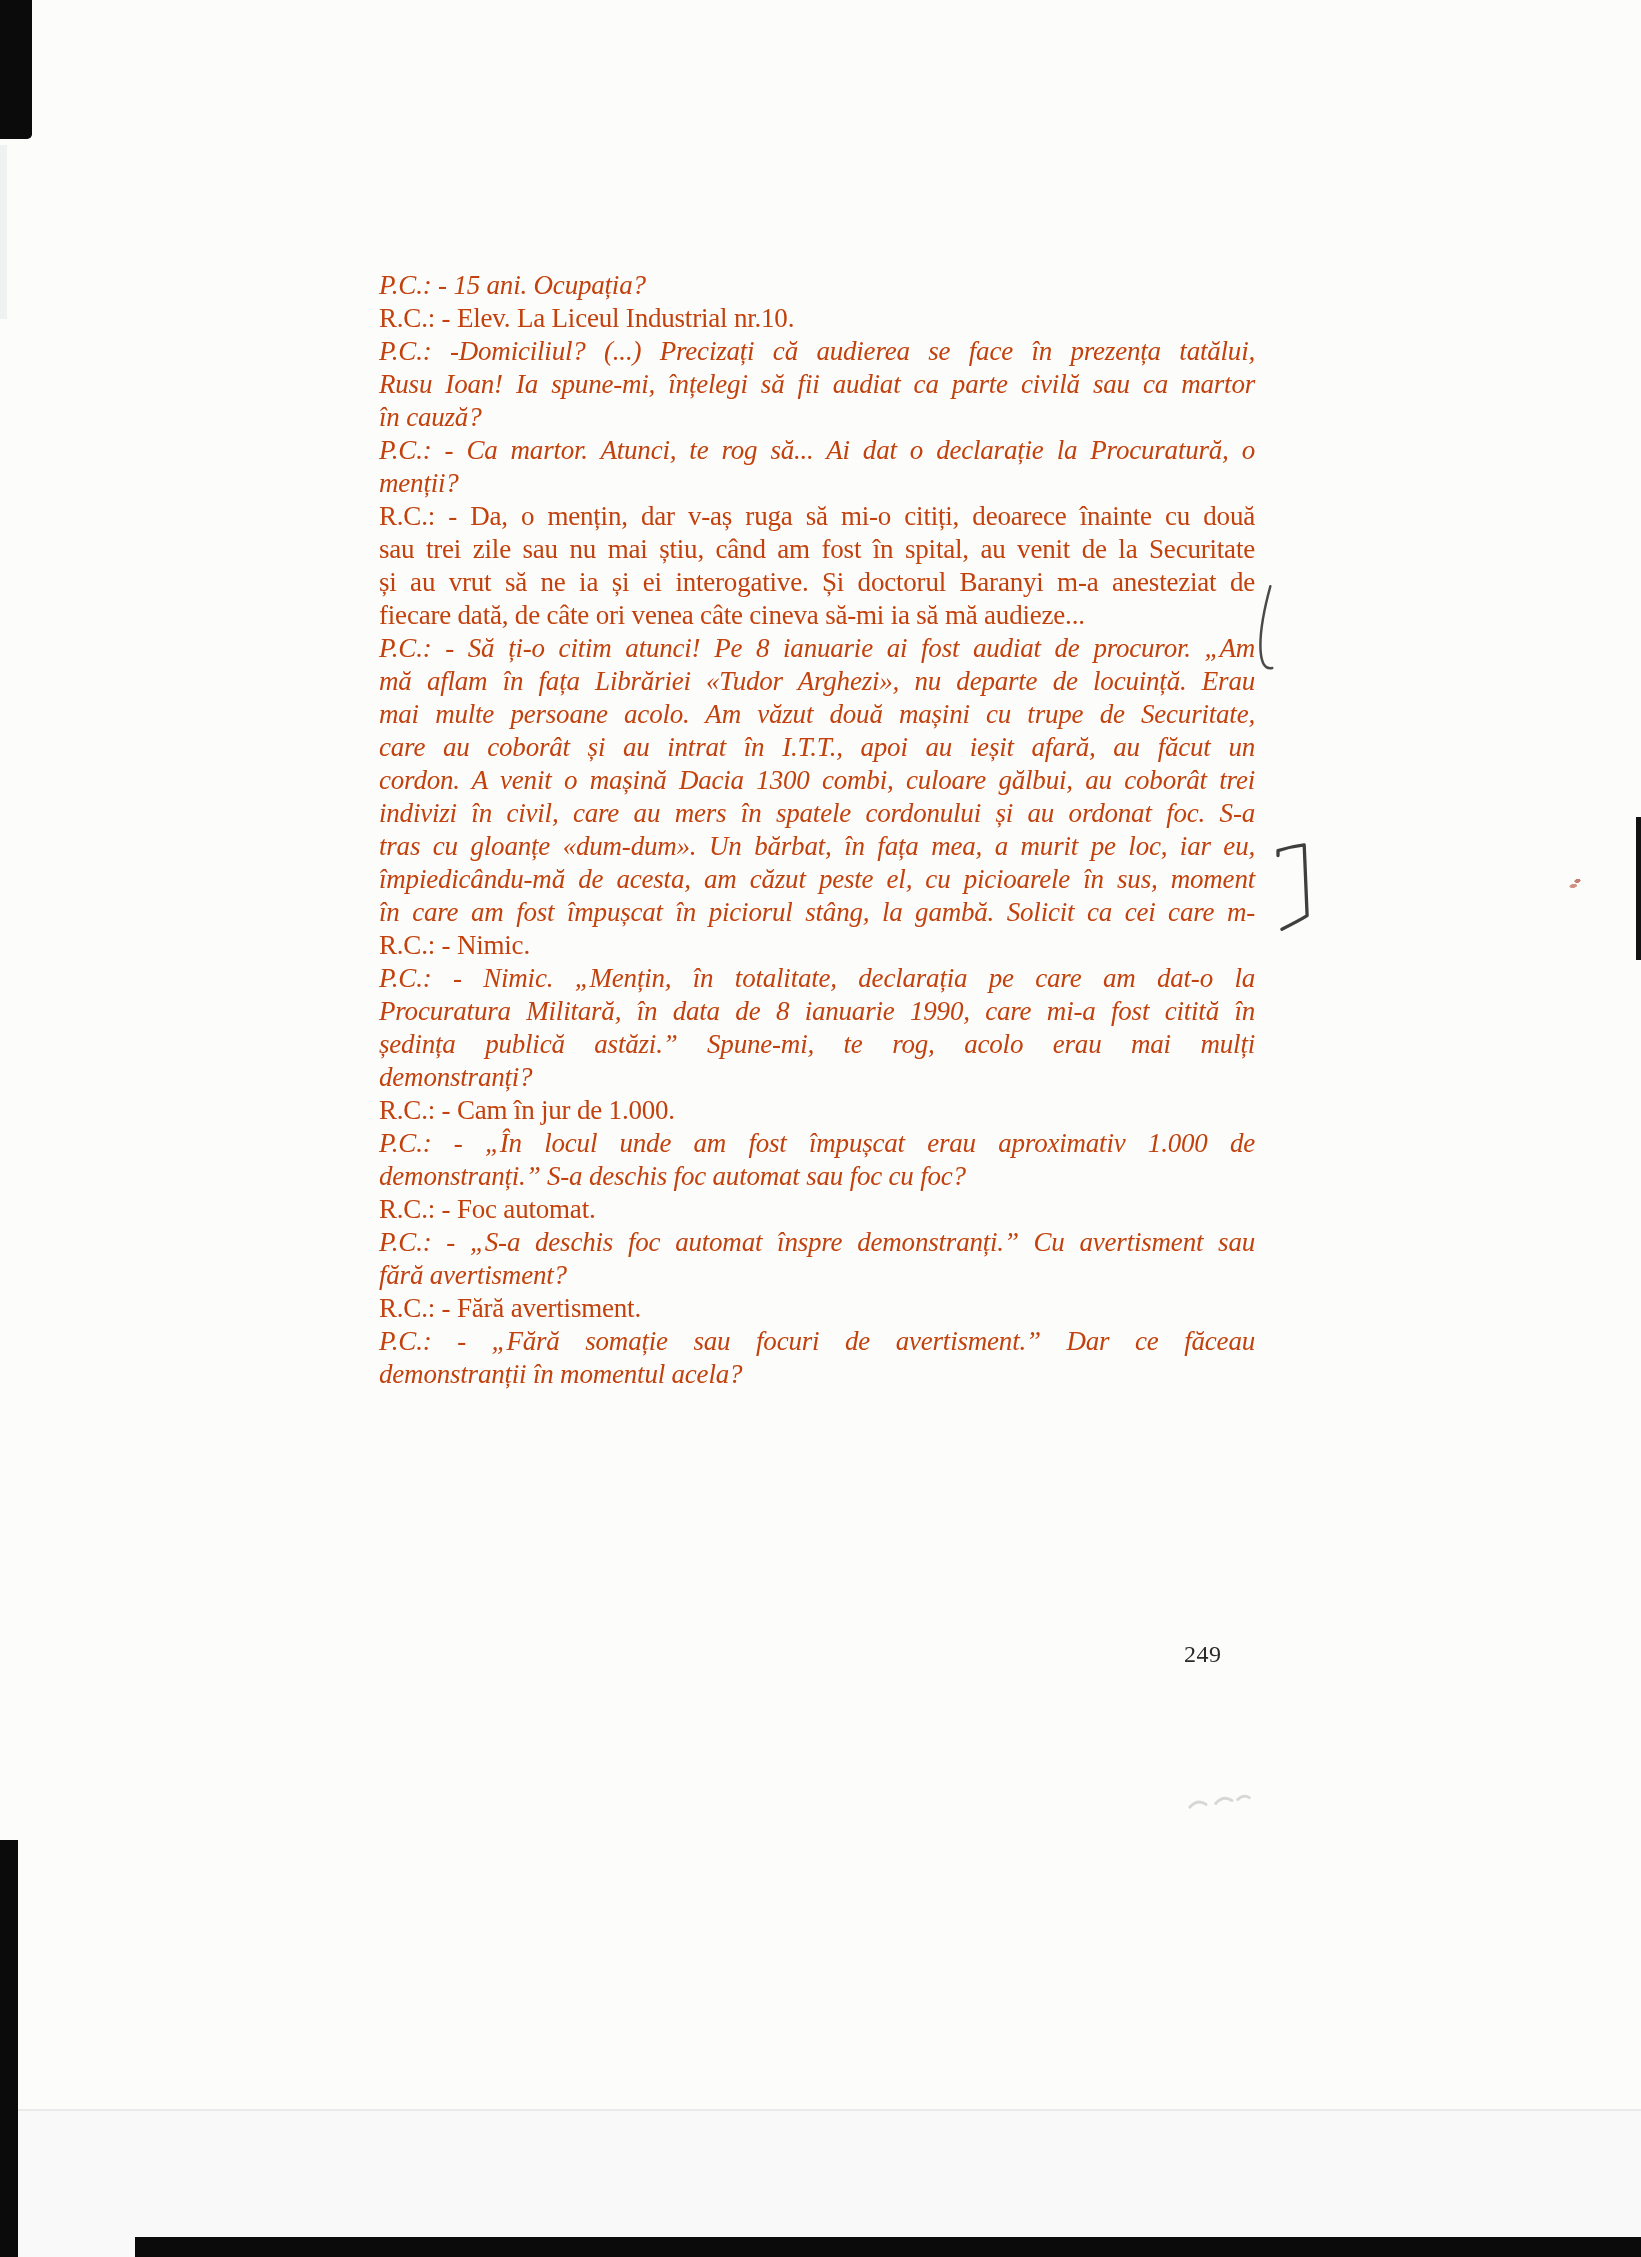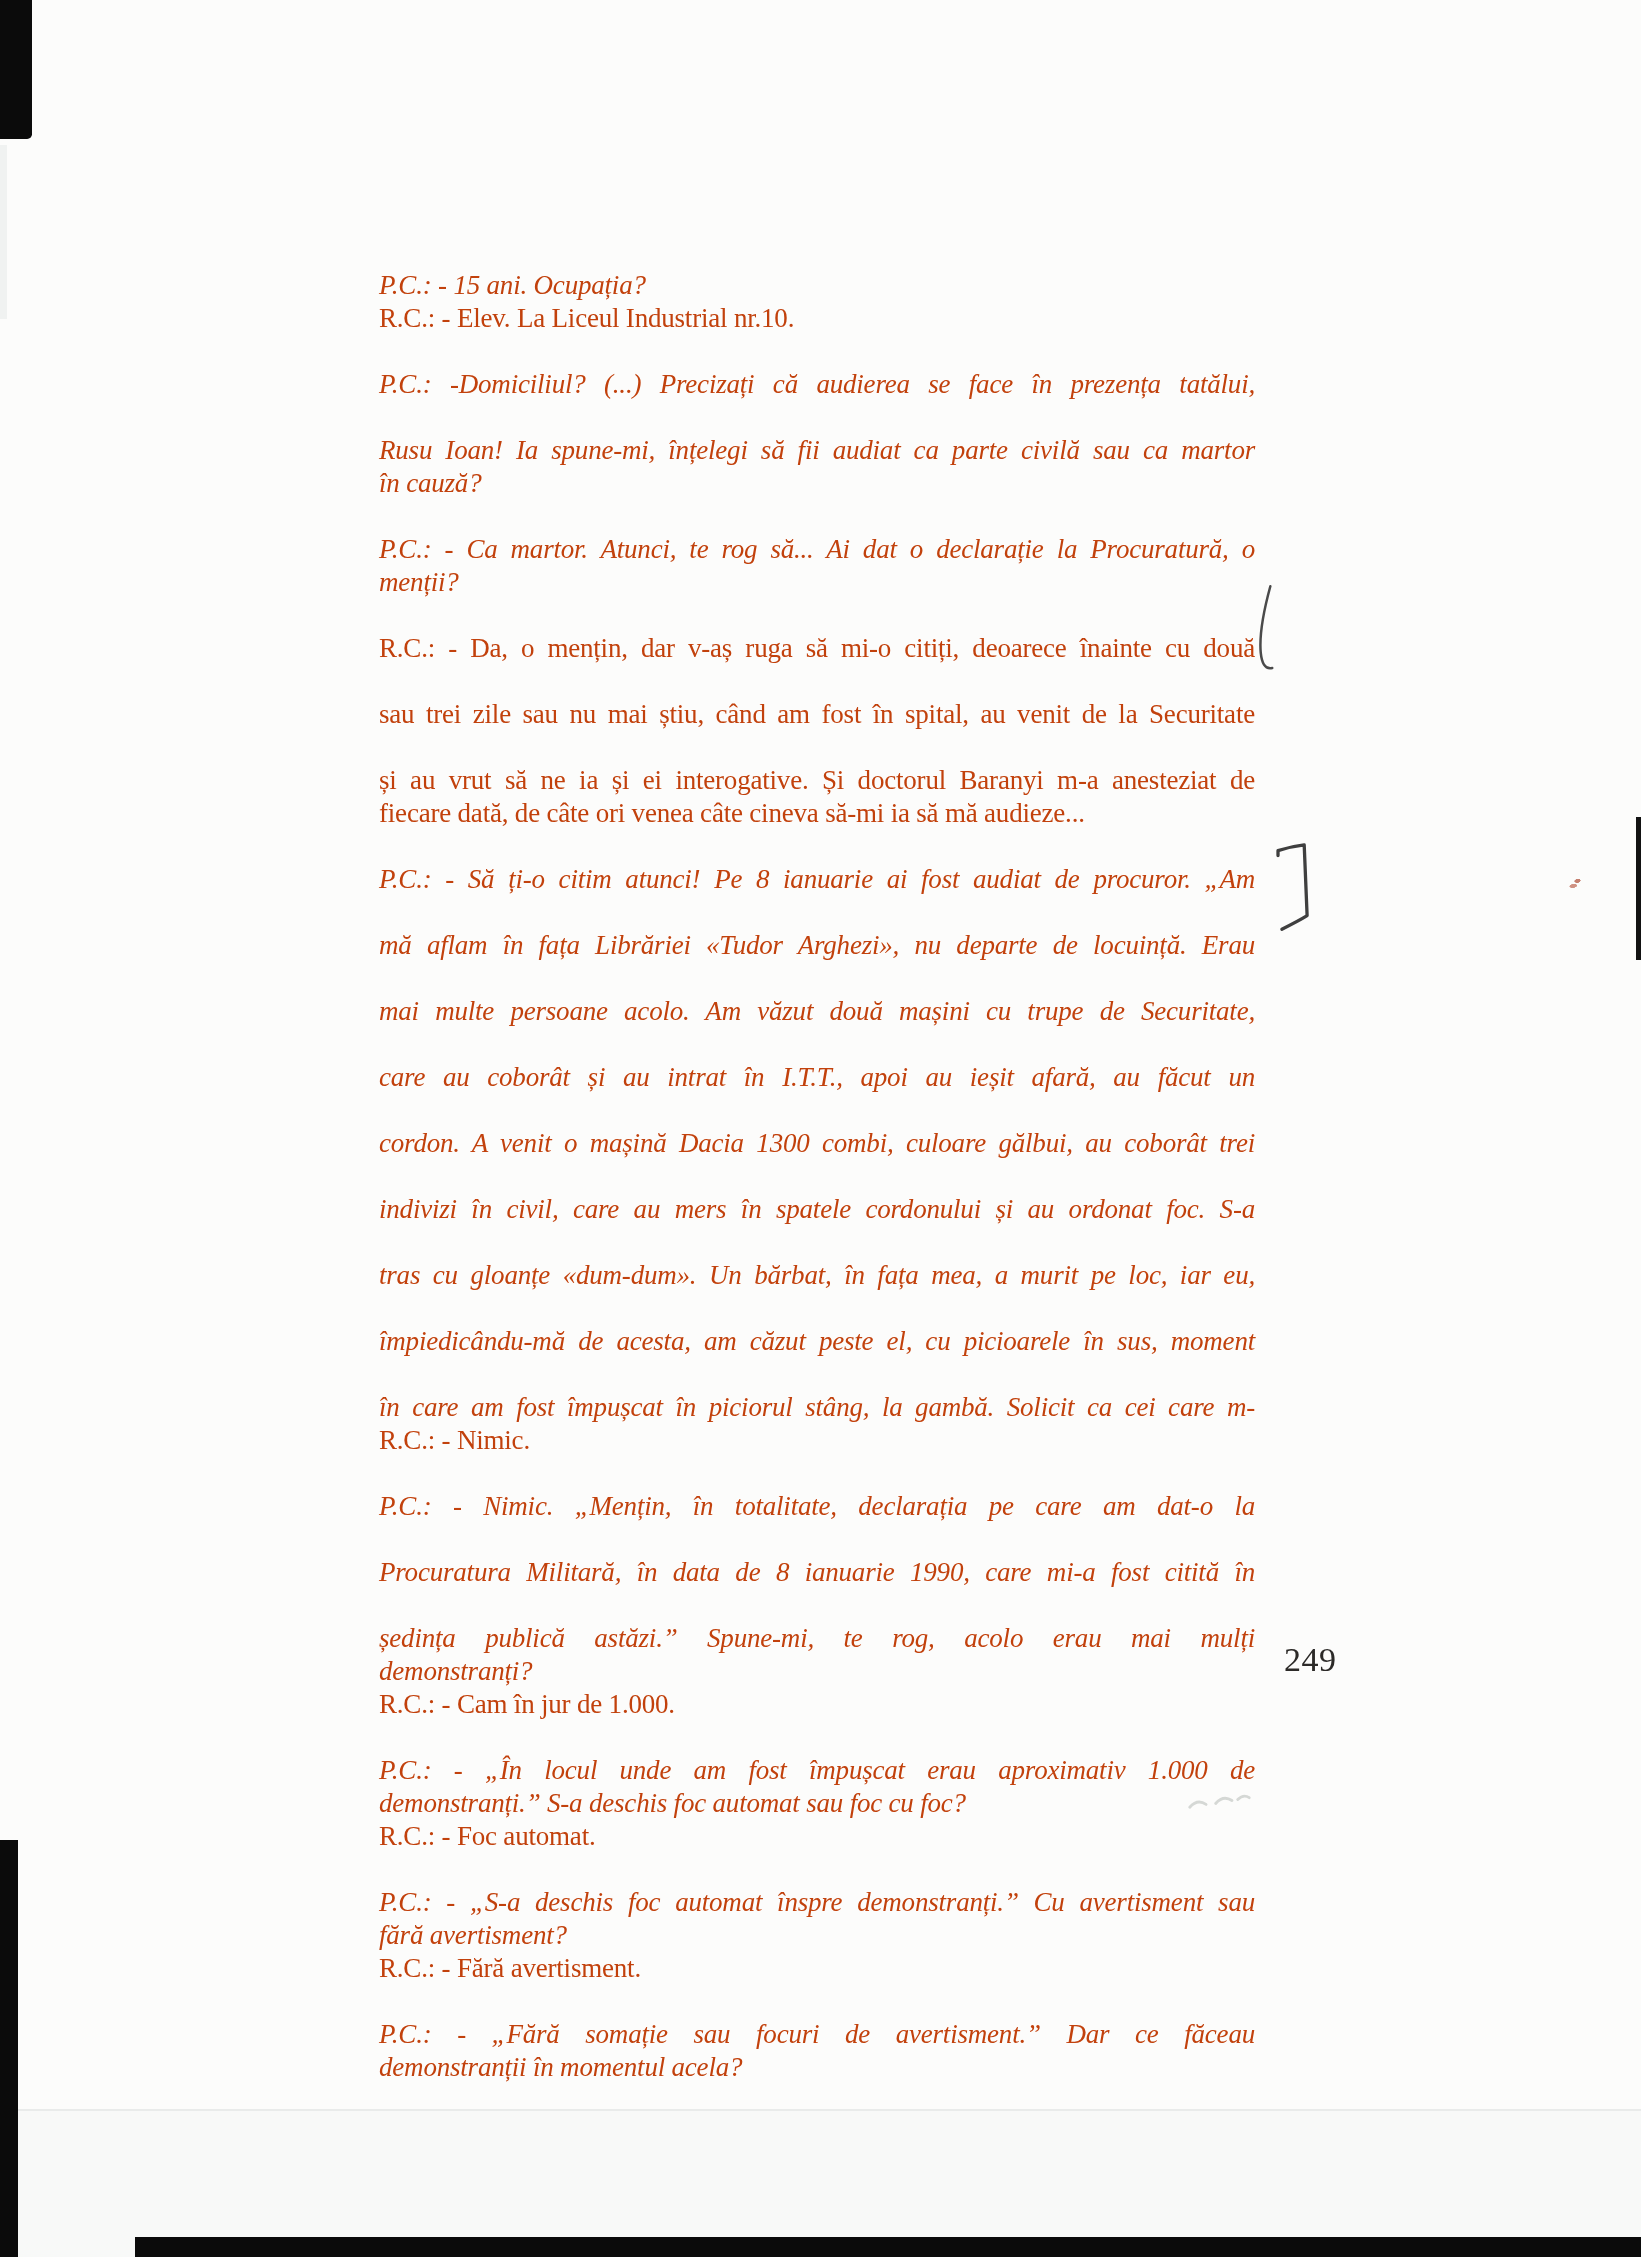--- a/index.html
+++ b/index.html
@@ -10,25 +10,25 @@
     font-family:"Liberation Serif", serif;
     overflow:hidden;
   }
   .page{position:absolute;inset:0;}
   
   .text-block{
     position:absolute;left:379px;top:269px;width:876px;
     color:#c2410c;font-size:27px;line-height:33px;letter-spacing:-0.2px;
   }
   .line{height:33px;white-space:nowrap;text-align:left;}
-  .line.just{white-space:normal;text-align:justify;text-align-last:justify;margin-top:33px;}
+  .line.just{white-space:normal;text-align:justify;text-align-last:justify;}
   .line.it{font-style:italic;}
   .page-number{
-    position:absolute;left:1284px;top:1641px;
-    font-size:34px;color:#2c2a28;letter-spacing:0.5px;
+    position:absolute;left:1184px;top:1641px;
+    font-size:24px;color:#2c2a28;letter-spacing:0.5px;
   }
   
   .curve-mark{position:absolute;left:1254px;top:583px;}
   .bracket-mark{position:absolute;left:1274px;top:840px;}
   .pencil-smudge{position:absolute;left:1184px;top:1786px;opacity:0.75;}
   .red-speck{
     position:absolute;left:1568px;top:878px;width:13.5px;height:10.6px;
     background:
       radial-gradient(ellipse 4.8px 2.9px at 70% 30%, #c5806f 60%, transparent 70%),
       radial-gradient(ellipse 5.8px 2.9px at 35% 70%, #cf9283 60%, transparent 72%);

